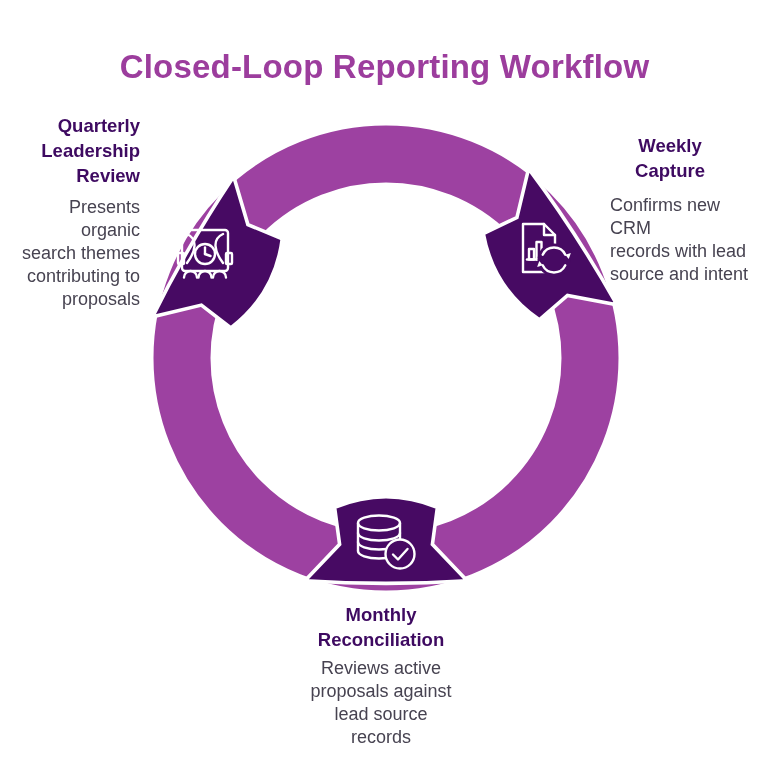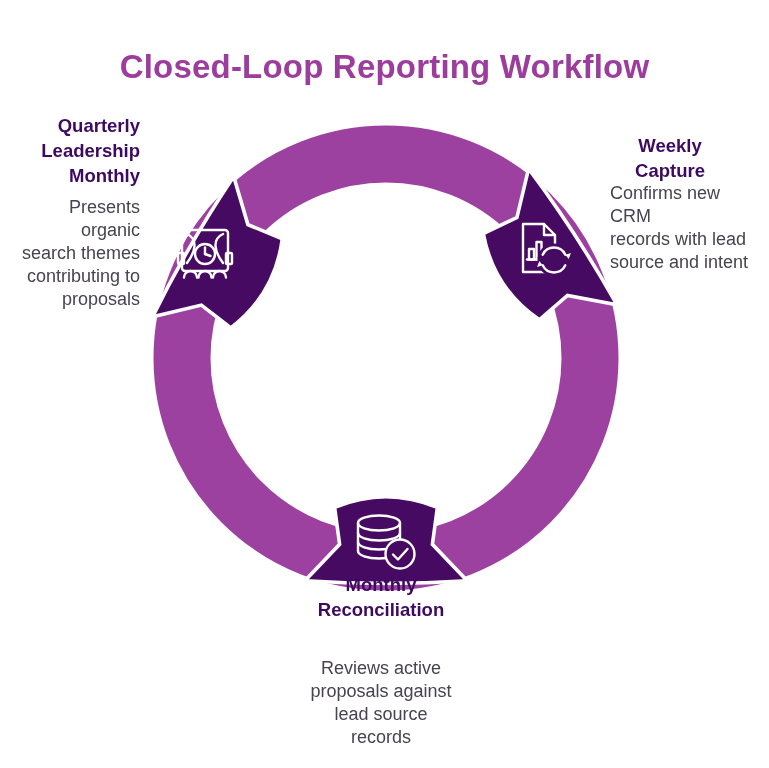--- a/index.html
+++ b/index.html
@@ -26,22 +26,22 @@
     font-size:18px;line-height:23px;
     color:var(--body,#474351);
     white-space:pre-line;
   }
   .align-right{text-align:right;}
   .align-left{text-align:left;}
   .align-center{text-align:center;}
   #label-q{left:18px;top:113px;width:122px;}
   #desc-q{left:14px;top:196px;width:126px;}
   #label-w{left:610px;top:133px;width:120px;text-align:center;}
-  #desc-w{left:610px;top:182px;width:142px;}
-  #label-m{left:301px;top:572px;width:160px;}
+  #desc-w{left:610px;top:194px;width:142px;}
+  #label-m{left:301px;top:602px;width:160px;}
   #desc-m{left:310px;top:657px;width:142px;}
   svg{position:absolute;left:0;top:0;}
   .ring{fill:none;stroke:var(--ring,#9d41a1);stroke-width:57;}
   .node{fill:var(--node,#470a63);stroke:#ffffff;stroke-width:3.6;stroke-miterlimit:9;}
   .icon path,.icon rect,.icon ellipse,.icon line{
     fill:none;stroke:var(--icon_stroke,#fff);stroke-width:2.4;
     stroke-linecap:round;stroke-linejoin:round;
   }
   .icon .mask{fill:var(--node,#470a63);stroke:none;}
   .icon .maskring{fill:var(--node,#470a63);stroke:var(--icon_stroke,#fff);}
@@ -94,21 +94,21 @@
     <path d="M-26,-7 a21,7.5 0 0 0 42,0"></path>
     <path d="M-26,2 a21,7.5 0 0 0 42,0"></path>
     <path d="M-26,11 a21,7.5 0 0 0 42,0"></path>
     <circle class="maskring" cx="16" cy="14" r="14.5" stroke-width="2.4"></circle>
     <path d="M9,14.5 l5,5 l9.5,-10.5"></path>
   </g>
 </svg>
 
 <div class="stage-wrap stage-label align-right" id="label-q">Quarterly
 Leadership
-Monthly</div>
+Review</div>
 <div class="stage-wrap stage-desc align-right" id="desc-q">Presents organic
 search themes
 contributing to
 proposals</div>
 
 <div class="stage-wrap stage-label align-left" id="label-w">Weekly
 Capture</div>
 <div class="stage-wrap stage-desc align-left" id="desc-w">Confirms new CRM
 records with lead
 source and intent</div>

